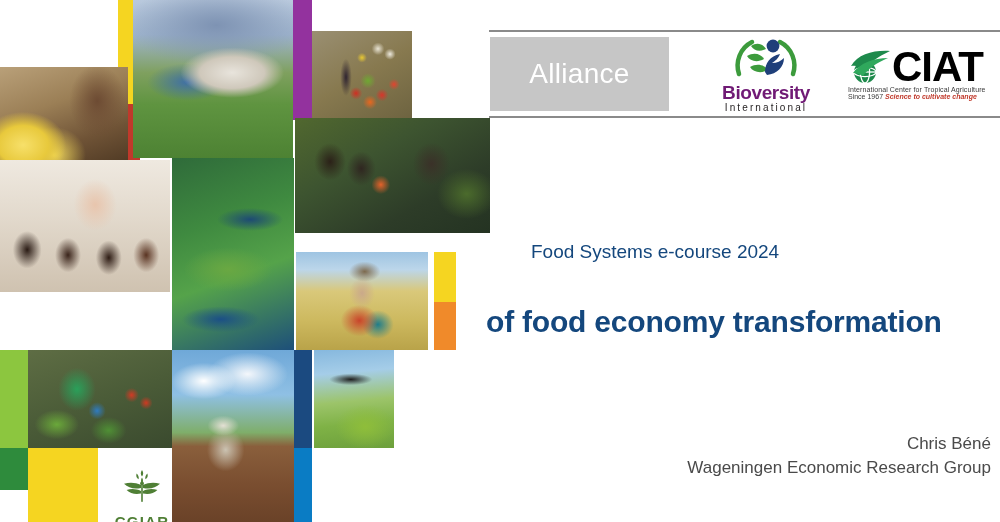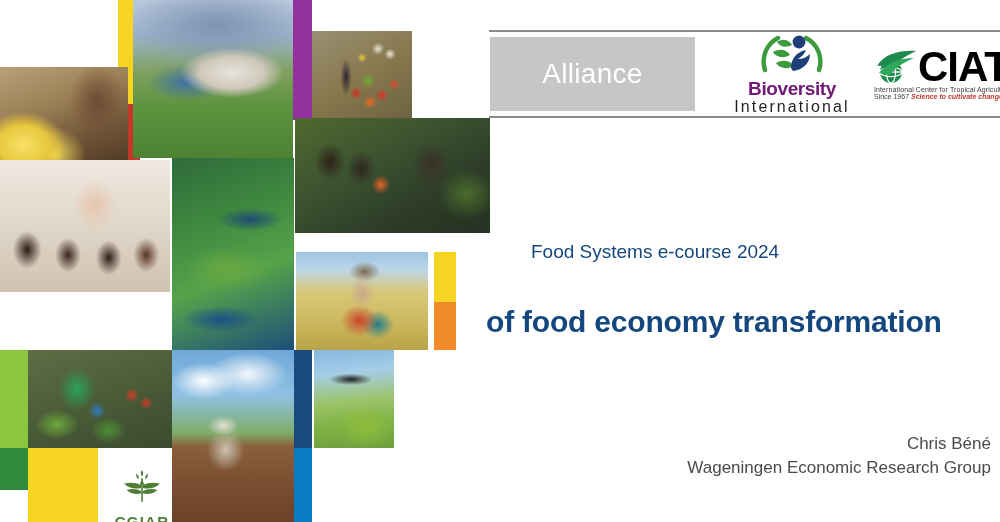--- a/index.html
+++ b/index.html
@@ -121,21 +121,21 @@
     width: 511px;
     height: 88px;
     border-top: 2px solid #8a8a8a;
     border-bottom: 2px solid #8a8a8a;
     box-sizing: border-box;
     display: flex;
     align-items: center;
     background: #ffffff;
   }
   #alliance-box {
-    width: 205px;
+    width: 179px;
     height: 74px;
     background: #c6c6c6;
     display: flex;
     align-items: center;
     justify-content: center;
     flex: none;
     margin-left: 1px;
   }
   #alliance-text {
     color: #ffffff;
@@ -151,21 +151,21 @@
   }
   #bv-word {
     font-size: 19px;
     font-weight: bold;
     color: #701a75;
     letter-spacing: -0.4px;
     line-height: 1;
     margin-top: 1px;
   }
   #bv-sub {
-    font-size: 16px;
+    font-size: 10px;
     color: #231f20;
     letter-spacing: 2.1px;
     line-height: 1.1;
   }
   #ciat-logo {
     flex: none;
     margin-left: 22px;
     display: flex;
     flex-direction: column;
     width: 148px;

